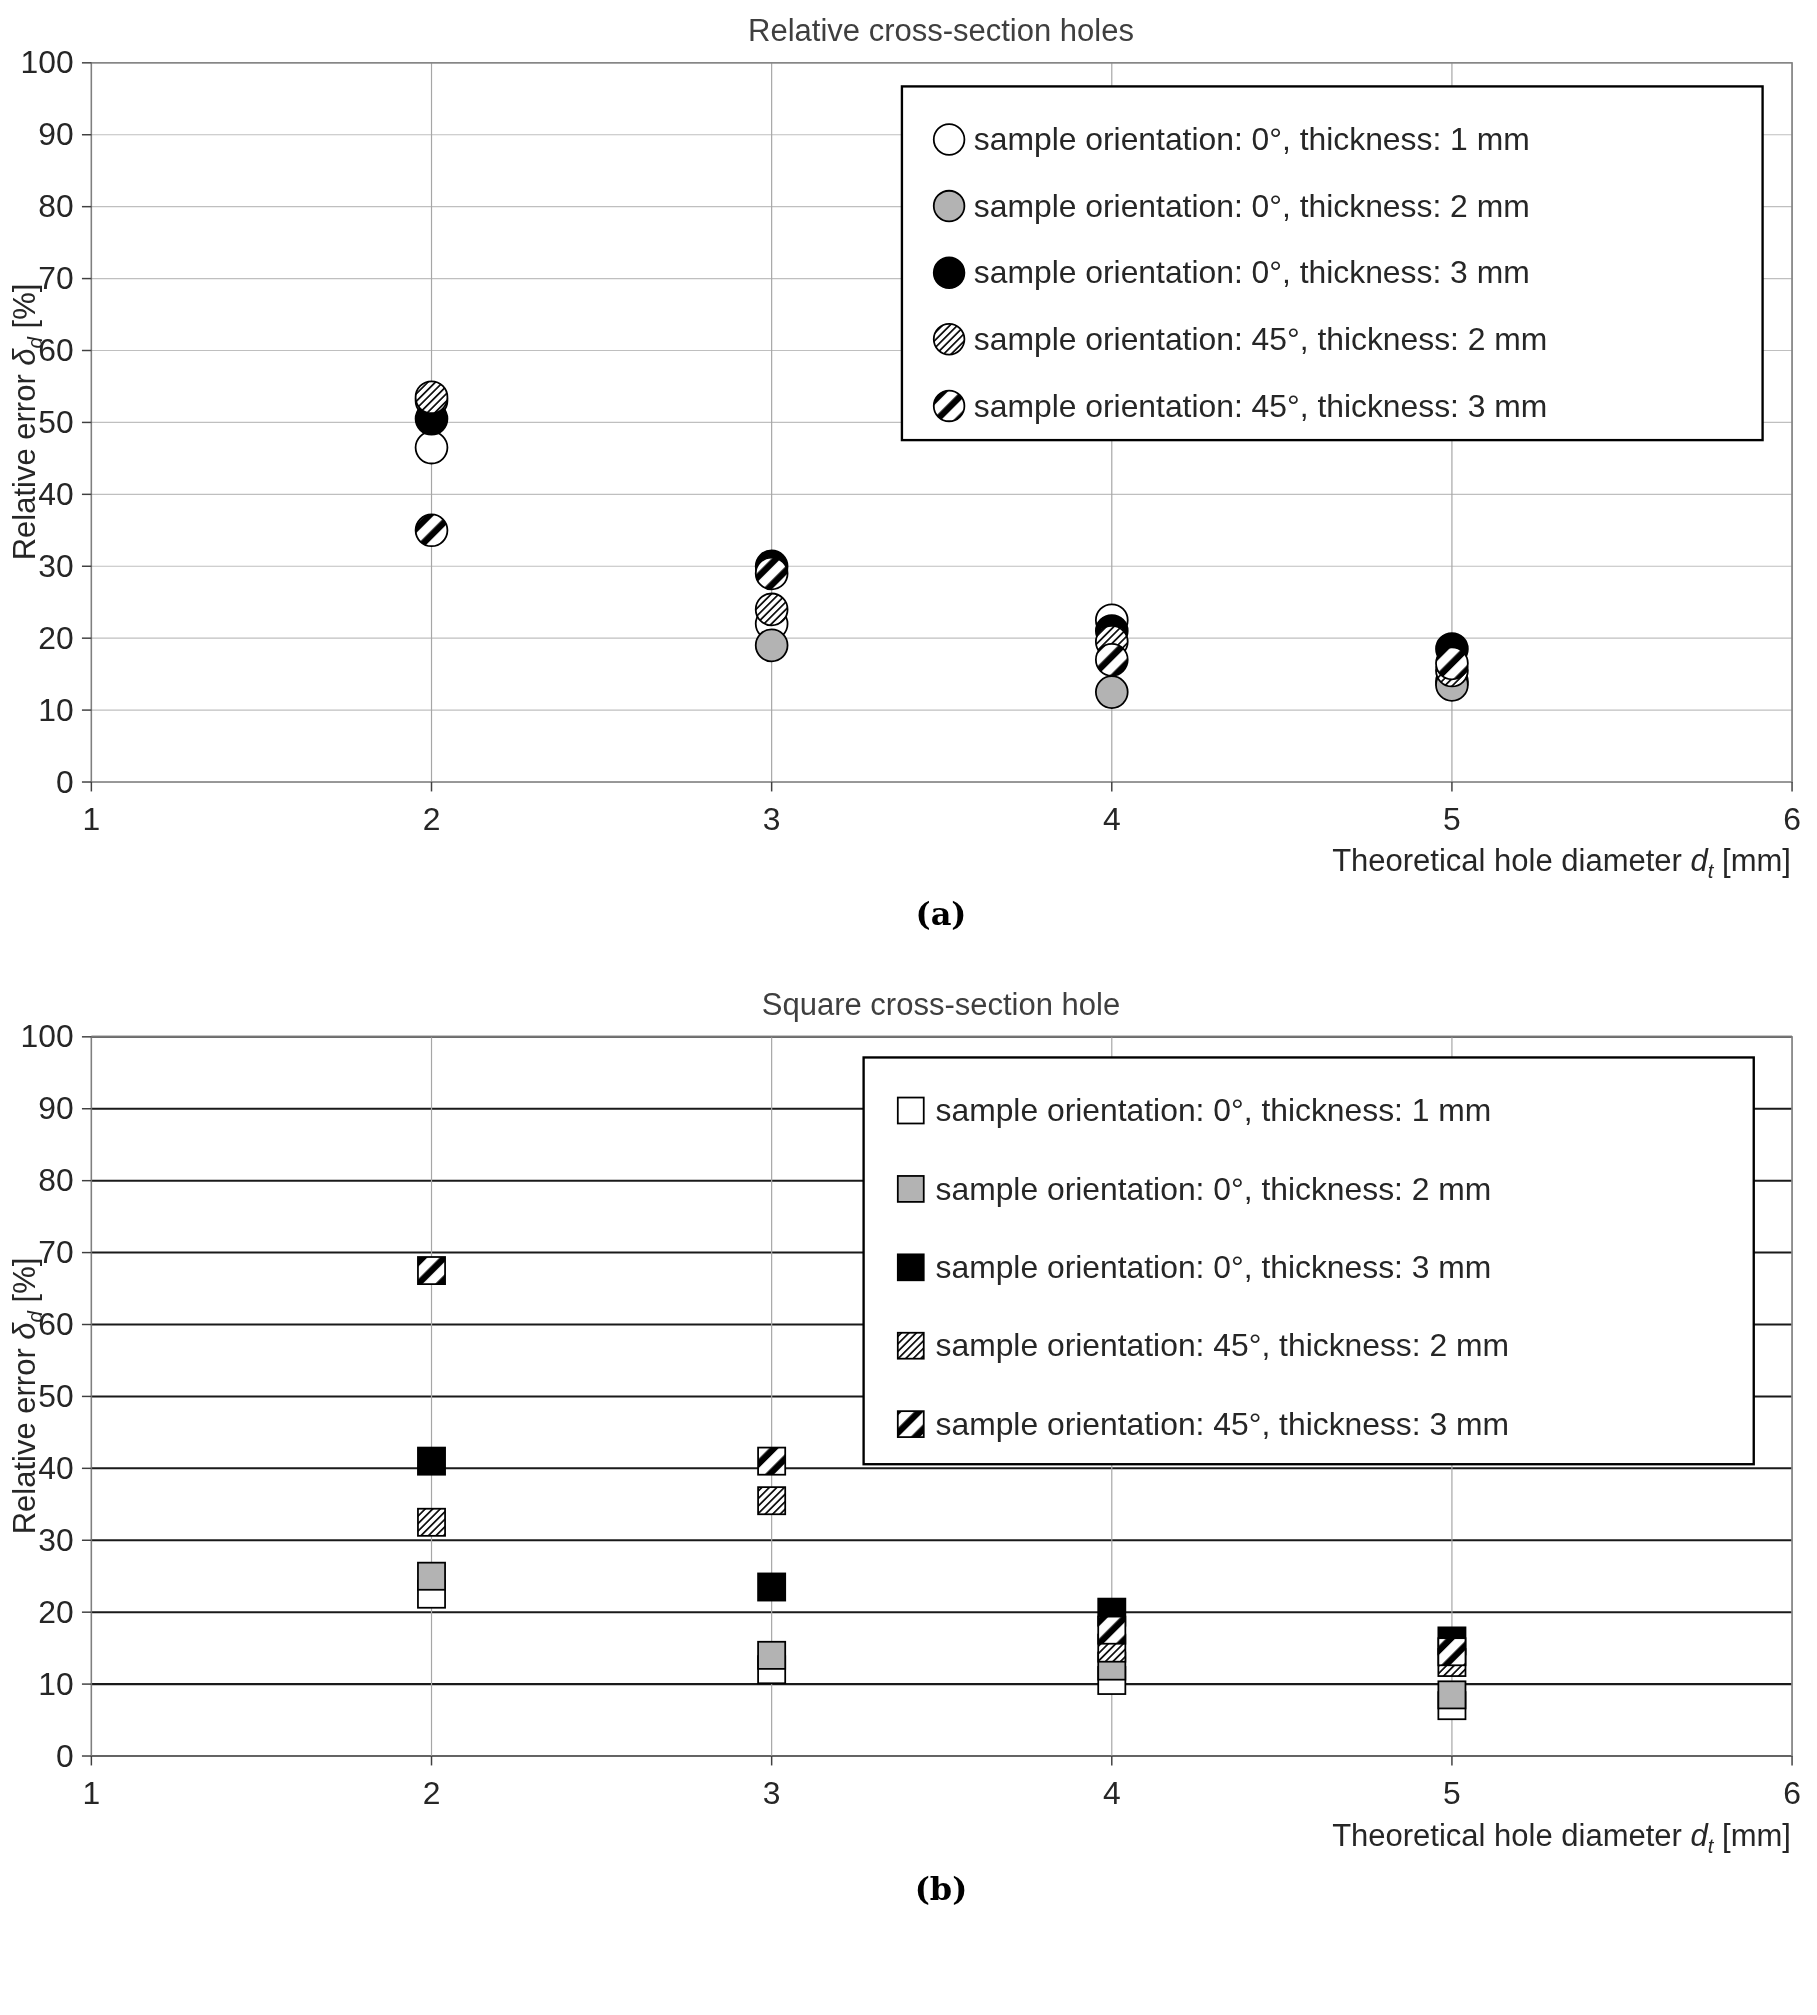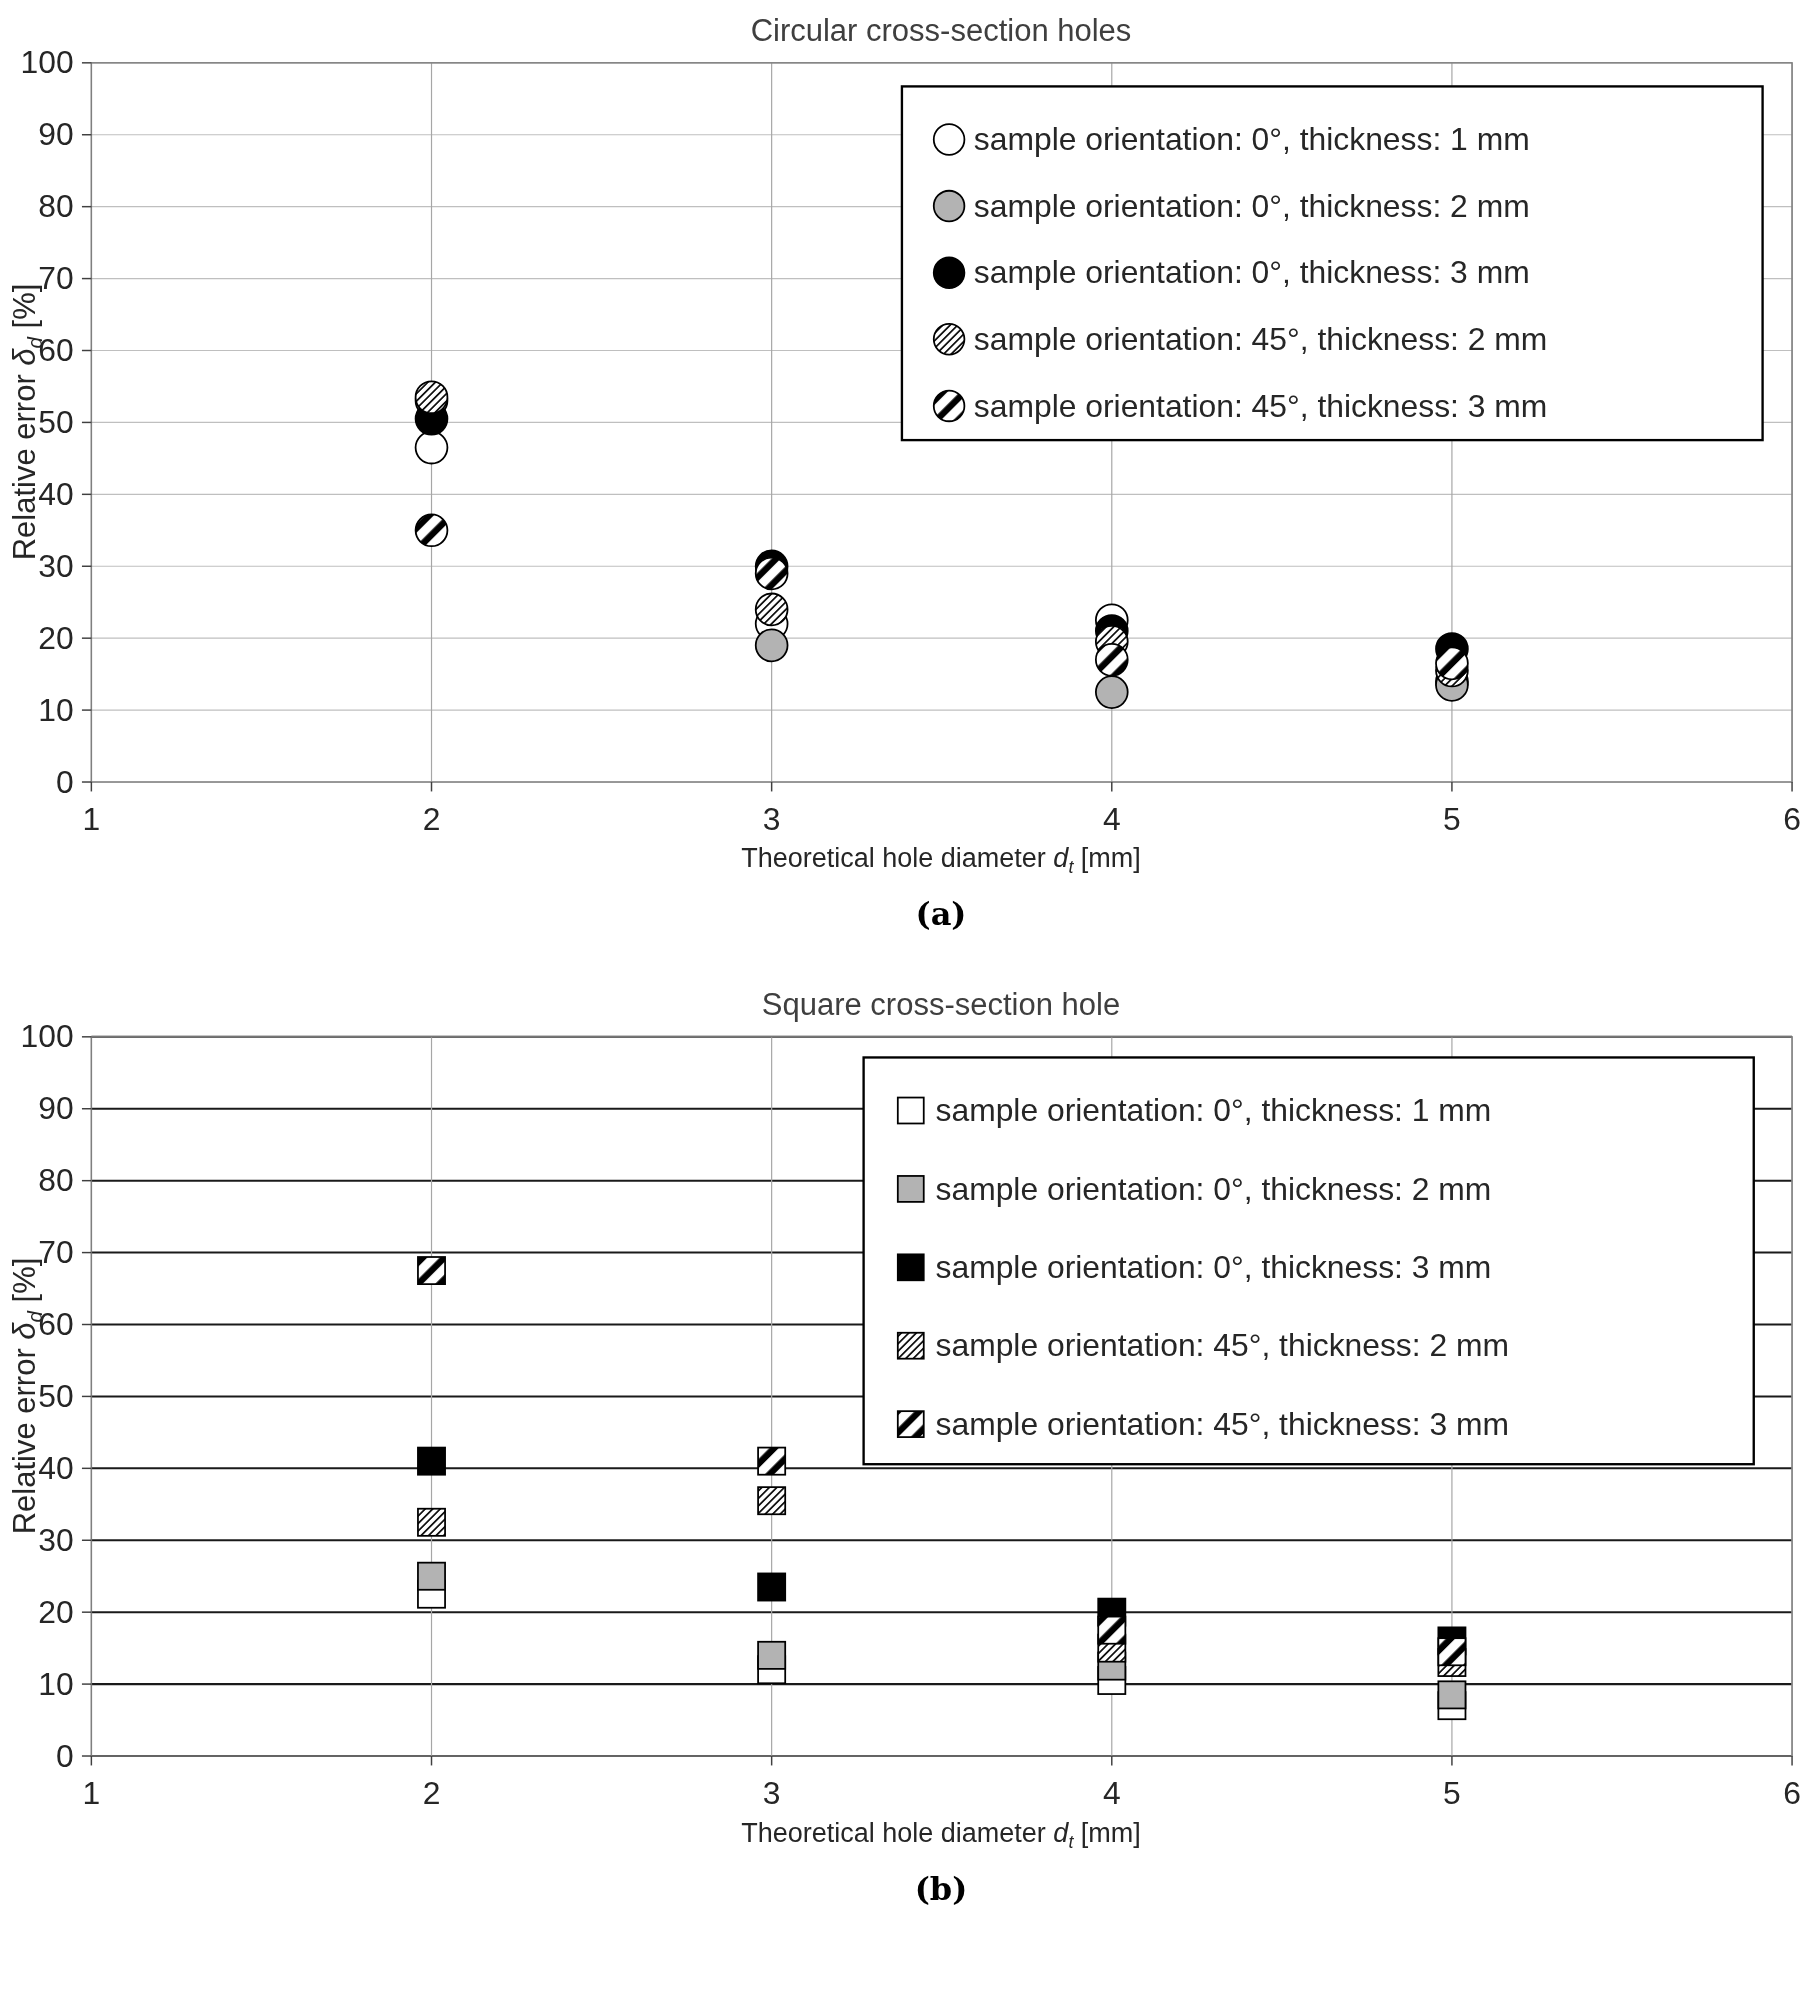--- a/index.html
+++ b/index.html
@@ -29,22 +29,22 @@
     left: 26.5px;
     top: 371px;
     transform: translate(-50%, -50%) rotate(-90deg);
     white-space: nowrap;
     font-size: 31px;
     color: #262626;
   }
   .xlabel {
     width: 1700px;
     margin-left: 91px;
-    text-align: center;
-    font-size: 27px;
+    text-align: right;
+    font-size: 31px;
     color: #262626;
     margin-top: 2.4px;
     height: 39px;
   }
   .it { font-style: italic; }
   sub { font-size: 0.66em; }
   .panel-tag {
     width: 1700px;
     margin-left: 91px;
     text-align: center;
@@ -53,21 +53,21 @@
     font-size: 32px;
     margin-top: 13px;
     margin-bottom: 15.3px;
     color: #000000;
   }
 </style>
 </head>
 <body>
 
 <section class="panel panel-a">
-  <div class="chart-title">Circular cross-section holes</div>
+  <div class="chart-title">Relative cross-section holes</div>
   <div class="plot-row">
     <div class="ylabel"><span>Relative error </span><span class="it">δ</span><sub class="it">d</sub><span> [%]</span></div>
     <svg class="plot" viewBox="0 0 3084 1340">
         <defs>
           <pattern id="hf0" width="9" height="9" patternUnits="userSpaceOnUse" patternTransform="rotate(45)">
             <rect width="9" height="9" fill="#ffffff"></rect>
             <line x1="1.5" y1="0" x2="1.5" y2="9" stroke="#000000" stroke-width="2.8"></line>
           </pattern>
           <pattern id="hb0" width="26" height="26" patternUnits="userSpaceOnUse" patternTransform="rotate(45)">
             <rect width="26" height="26" fill="#ffffff"></rect>

